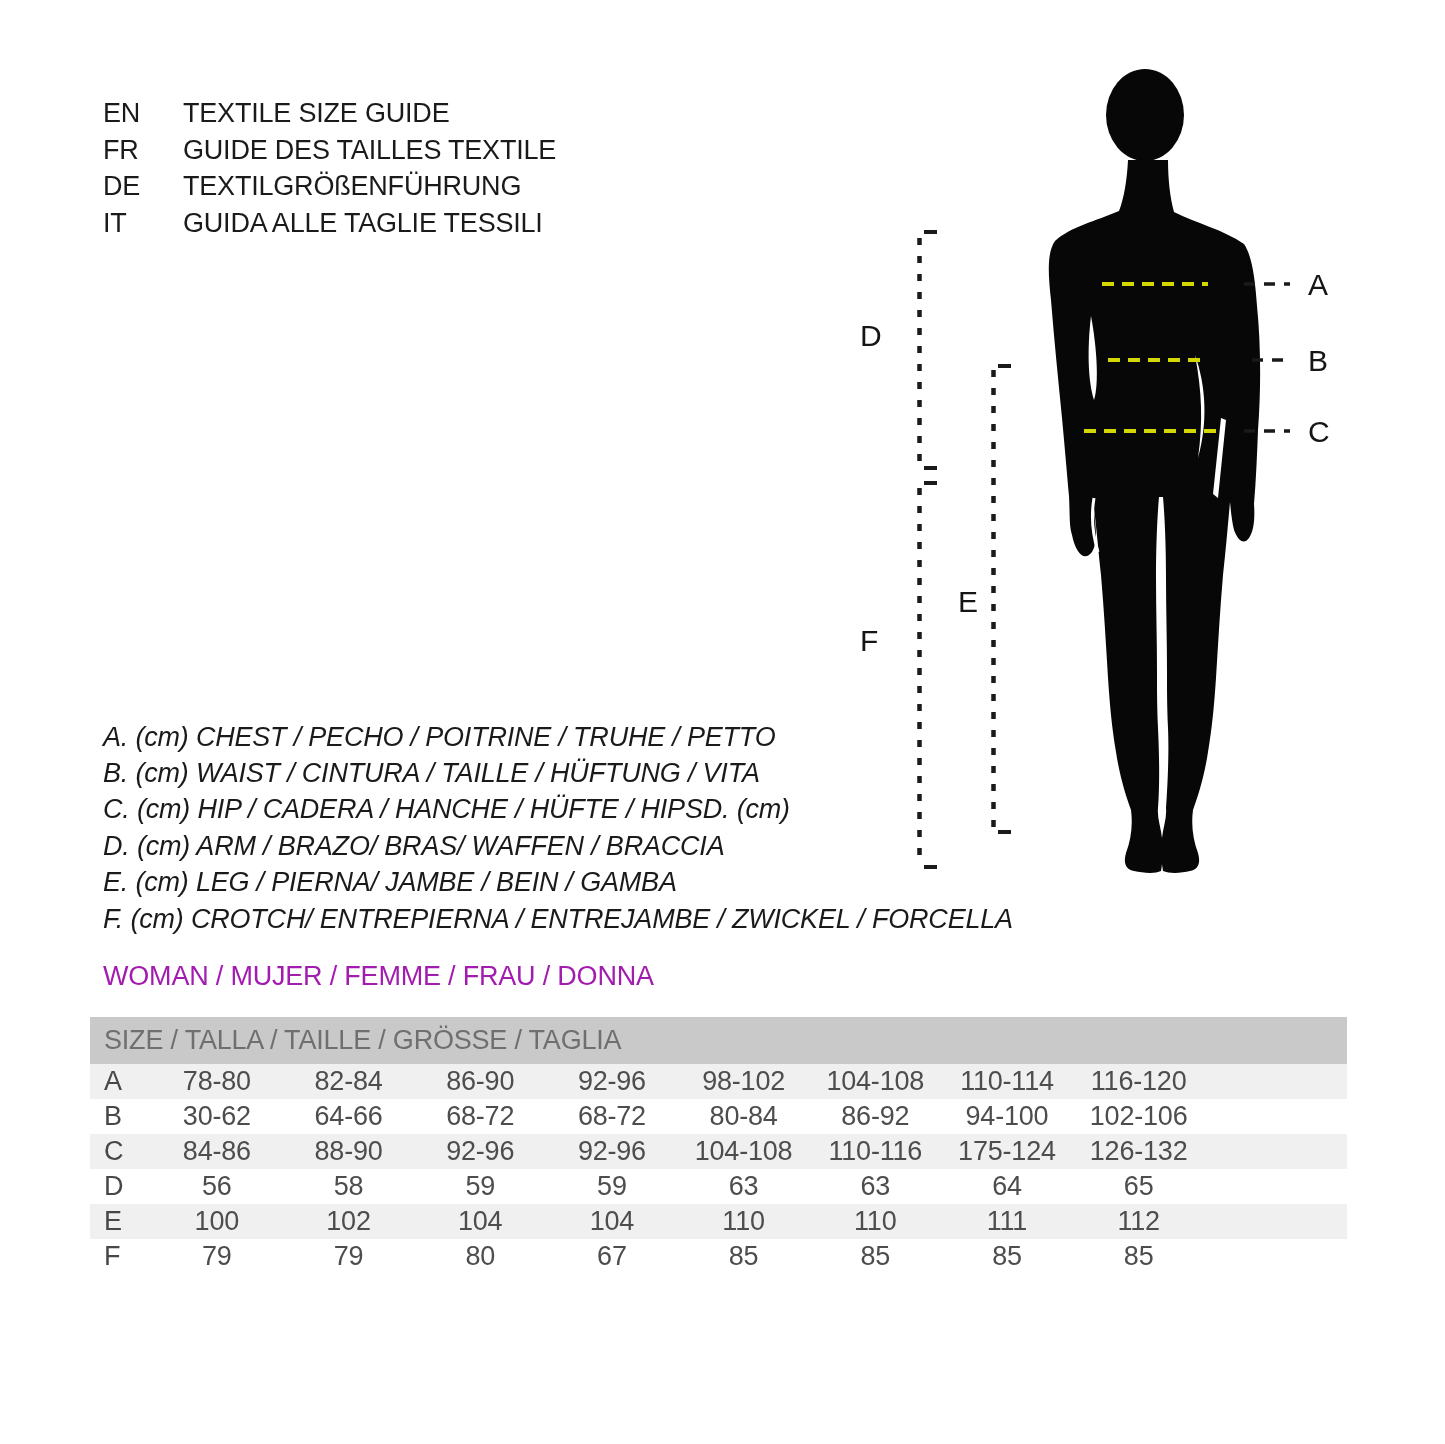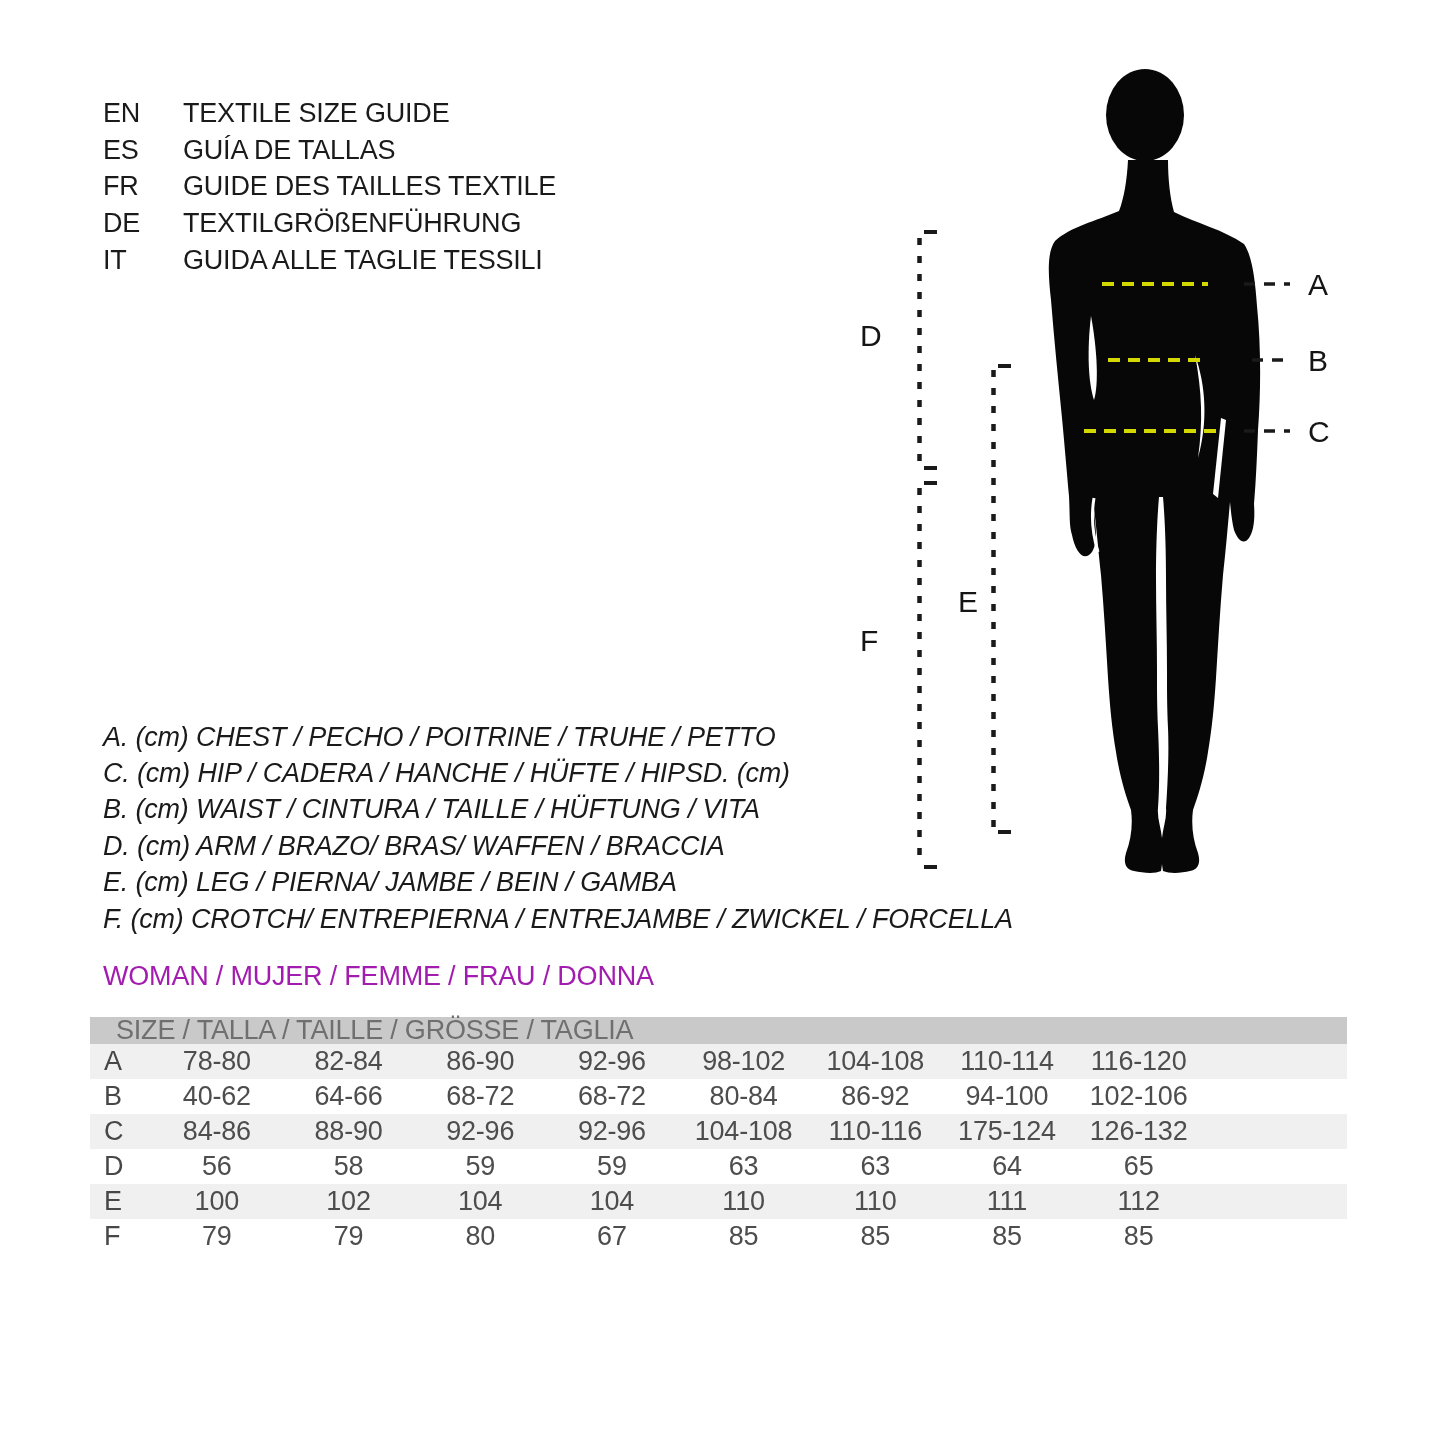--- a/index.html
+++ b/index.html
@@ -14,63 +14,59 @@
   
   .legend{position:absolute;left:103px;top:719px;}
   .legend-row{height:36.4px;display:flex;align-items:center;font-size:27px;font-weight:500;font-style:italic;}
 
   
   .gender{position:absolute;left:103px;top:958px;height:37px;display:flex;align-items:center;
           font-size:27px;font-weight:500;color:#a21caf;}
 
   
   .size-table{position:absolute;left:90px;top:1017px;width:1257px;font-size:27px;color:#4d4d4d;}
-  .st-header{height:27px;background:#c9c9c9;color:#6f6f6f;display:flex;align-items:center;
-             padding-left:26px;box-sizing:border-box;}
+  .st-header{height:47px;background:#c9c9c9;color:#6f6f6f;display:flex;align-items:center;
+             padding-left:14px;box-sizing:border-box;}
   .st-row{height:35px;display:flex;align-items:center;}
   .st-row.striped{background:#f0f0f0;}
   .st-label{width:61px;padding-left:14px;box-sizing:border-box;color:#474747;}
   .st-cell{width:131.7px;text-align:center;}
 
   
   .figure-svg{position:absolute;left:840px;top:60px;}
   .fig-label{font-family:"Liberation Sans",sans-serif;font-size:30px;fill:#151515;}
 </style>
 </head>
 <body>
 
 <div class="canvas">
 
   <div class="languages">
     <div class="lang-row">
       <span class="lang-code">EN</span>
       <span>TEXTILE SIZE GUIDE</span>
     </div>
     <div class="lang-row">
-      <span class="lang-code">ES</span>
-      <span>GUÍA DE TALLAS</span>
-    </div>
-    <div class="lang-row">
       <span class="lang-code">FR</span>
       <span>GUIDE DES TAILLES TEXTILE</span>
     </div>
     <div class="lang-row">
       <span class="lang-code">DE</span>
       <span>TEXTILGRÖßENFÜHRUNG</span>
     </div>
     <div class="lang-row">
       <span class="lang-code">IT</span>
       <span>GUIDA ALLE TAGLIE TESSILI</span>
     </div>
   </div>
 
   <div class="legend">
     <div class="legend-row">A. (cm) CHEST / PECHO / POITRINE / TRUHE / PETTO</div>
+    <div class="legend-row">B. (cm) WAIST / CINTURA / TAILLE / HÜFTUNG / VITA</div>
     <div class="legend-row">C. (cm) HIP / CADERA / HANCHE / HÜFTE / HIPSD. (cm)</div>
-    <div class="legend-row">B. (cm) WAIST / CINTURA / TAILLE / HÜFTUNG / VITA</div>
     <div class="legend-row">D. (cm) ARM / BRAZO/ BRAS/ WAFFEN / BRACCIA</div>
     <div class="legend-row">E. (cm) LEG / PIERNA/ JAMBE / BEIN / GAMBA</div>
     <div class="legend-row">F. (cm) CROTCH/ ENTREPIERNA / ENTREJAMBE / ZWICKEL / FORCELLA</div>
   </div>
 
   <div class="gender">WOMAN / MUJER / FEMME / FRAU / DONNA</div>
 
   <div class="size-table">
     <div class="st-header">SIZE / TALLA / TAILLE / GRÖSSE / TAGLIA</div>
     <div id="table-rows">
@@ -80,21 +76,21 @@
           <div class="st-cell">82-84</div>
           <div class="st-cell">86-90</div>
           <div class="st-cell">92-96</div>
           <div class="st-cell">98-102</div>
           <div class="st-cell">104-108</div>
           <div class="st-cell">110-114</div>
           <div class="st-cell">116-120</div>
         </div>
         <div class="st-row">
           <div class="st-label">B</div>
-          <div class="st-cell">40-62</div>
+          <div class="st-cell">30-62</div>
           <div class="st-cell">64-66</div>
           <div class="st-cell">68-72</div>
           <div class="st-cell">68-72</div>
           <div class="st-cell">80-84</div>
           <div class="st-cell">86-92</div>
           <div class="st-cell">94-100</div>
           <div class="st-cell">102-106</div>
         </div>
         <div class="st-row striped">
           <div class="st-label">C</div>

